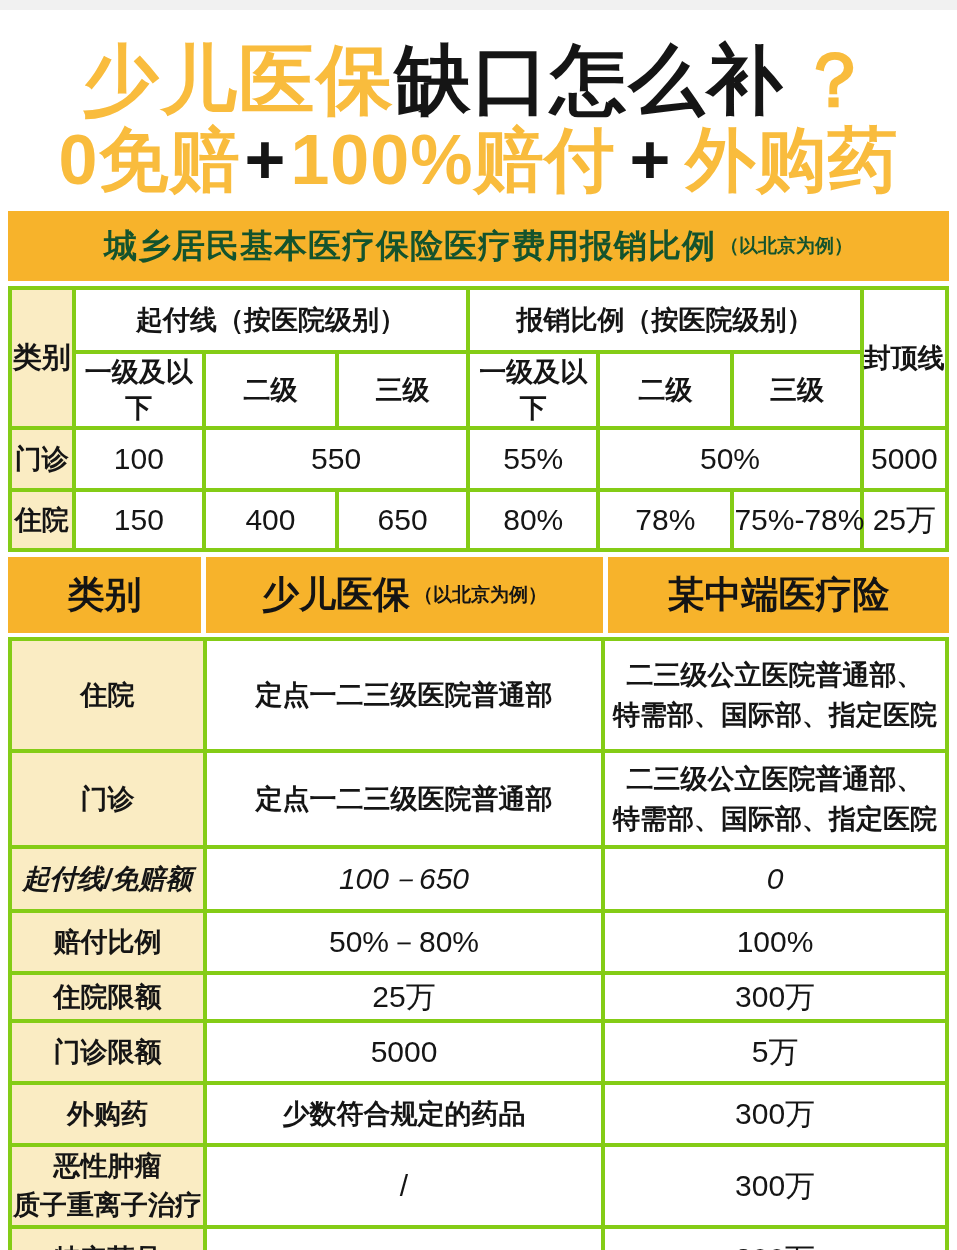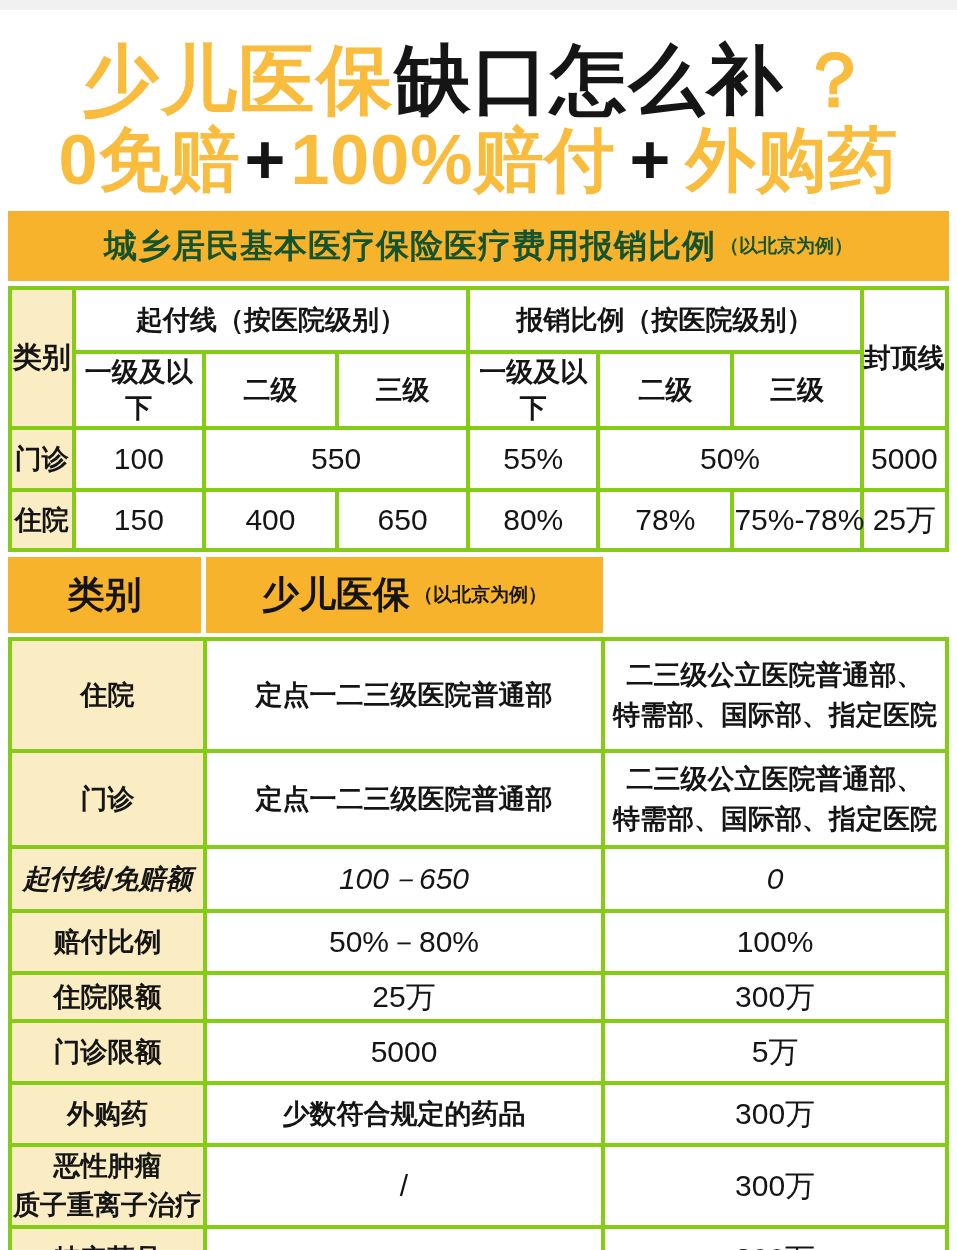--- a/index.html
+++ b/index.html
@@ -120,20 +120,21 @@
     </tr>
   </tbody>
     </table>
 
   <div class="t2head">
     <div class="hcell hc-label">类别</div>
     <div class="hcell hc-child">
       <span>少儿医保</span>
       <span class="suffix">（以北京为例）</span>
     </div>
+    <div class="hcell hc-mid">某中端医疗险</div>
   </div>
 
   <table class="t2">
     <colgroup>
       <col style="width:20.8%">
         <col style="width:42.5%">
         <col style="width:36.7%">
     </colgroup>
     <tbody>
         <tr style="height:112px;">

